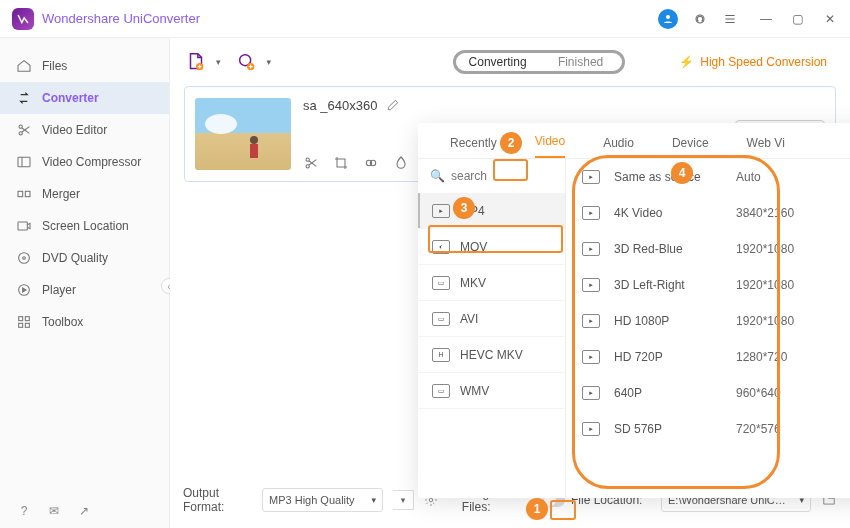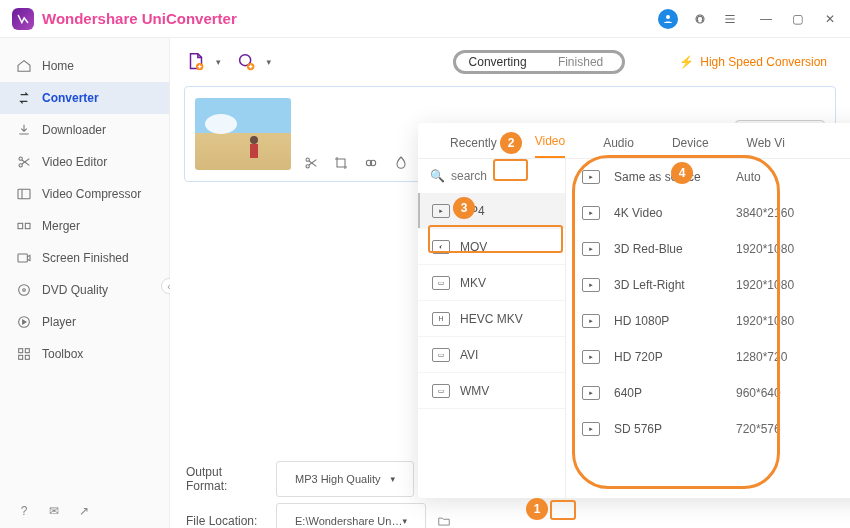--- a/index.html
+++ b/index.html
@@ -1,29 +1,29 @@
 <!DOCTYPE html>
 <html><head>
 <meta charset="utf-8">
 <style>
   * { box-sizing: border-box; margin: 0; padding: 0; font-family: -apple-system, "Segoe UI", Arial, sans-serif; }
   body { width: 850px; height: 528px; background: #fff; overflow: hidden; font-size: 12px; color: #333; position: relative; }
   .titlebar { height: 38px; display: flex; align-items: center; padding: 0 12px; border-bottom: 1px solid #eee; }
   .logo { width: 22px; height: 22px; border-radius: 6px; background: linear-gradient(135deg,#6a1b9a,#ab47bc); display: flex; align-items: center; justify-content: center; margin-right: 8px; }
   .logo svg { width: 14px; height: 14px; }
-  .app-title { font-size: 15px; color: #ec4899; font-weight: bold; }
+  .app-title { font-size: 13px; color: #8b5cf6; }
   .title-right { margin-left: auto; display: flex; align-items: center; gap: 14px; }
   .avatar-badge { width: 20px; height: 20px; border-radius: 50%; background: #1e88e5; color: #fff; display: flex; align-items: center; justify-content: center; font-size: 10px; }
   .win-controls { display: flex; gap: 16px; margin-left: 6px; }
   .win-controls span { display:inline-flex; width:16px; height:16px; align-items:center; justify-content:center; color:#666; }
 
   .main { display: flex; height: calc(528px - 38px); }
   .sidebar { width: 170px; background: #fafafa; border-right: 1px solid #eee; padding-top: 12px; position: relative; }
   .side-item { height: 32px; display: flex; align-items: center; padding: 0 16px; gap: 10px; color: #555; cursor: pointer; }
-  .side-item.active { background: #e5ecf5; color: #1d4ed8; font-weight: 600; }
+  .side-item.active { background: #e5ecf5; color: #8b5cf6; font-weight: 600; }
   .side-icon { width: 16px; height: 16px; display:inline-flex; align-items:center; justify-content:center; color:#777; }
   .side-item.active .side-icon { color:#333; }
   .collapse-handle { position:absolute; right:-8px; top:240px; width:16px; height:16px; background:#fff; border:1px solid #ddd; border-radius:50%; display:flex; align-items:center; justify-content:center; font-size:10px; color:#999; }
 
   .content { flex:1; position:relative; background:#fff; }
   .toolbar-row { height: 48px; padding: 0 12px; display:flex; align-items:center; gap:12px; }
   .icon-btn { width:28px; height:28px; display:flex; align-items:center; justify-content:center; }
   .chev-small { font-size:9px; color:#666; margin-left:-6px; }
   .segmented { margin-left: 170px; width:172px; height:24px; border:3px solid #a3a3a3; border-radius:12px; display:flex; overflow:hidden; }
   .seg-half { flex:1; display:flex; align-items:center; justify-content:center; color:#888; }
@@ -61,23 +61,23 @@
   .bubble-frame { position:absolute; left:402px; top:117px; width:208px; height:334px; border:3px solid #f28a2e; border-radius:36px; pointer-events:none; z-index:30;}
   .num-badge { position:absolute; width:22px; height:22px; border-radius:50%; background:#f28a2e; color:#fff; display:flex; align-items:center; justify-content:center; font-size:12px; font-weight:600; z-index:40; }
   .nb1 { left:356px; top:460px; }
   .nb2 { left:330px; top:94px; }
   .nb3 { left:283px; top:159px; }
   .nb4 { left:501px; top:124px; }
   .tab-outline { position:absolute; left:323px; top:121px; width:35px; height:22px; border:2px solid #f28a2e; border-radius:3px; z-index:40; pointer-events:none;}
   .mp4-outline { position:absolute; left:258px; top:187px; width:135px; height:28px; border:2px solid #f28a2e; border-radius:3px; z-index:40; pointer-events:none;}
   .of-outline { position:absolute; left:380px; top:462px; width:26px; height:20px; border:2px solid #f28a2e; border-radius:3px; z-index:40; pointer-events:none;}
 
-  .bottom { position:absolute; left:0; right:0; bottom:0; height:56px; padding:4px 16px; display:flex; flex-direction:column; justify-content:center; gap:6px; z-index:10; background:#fff;}
+  .bottom { position:absolute; left:0; right:0; bottom:0; height:56px; padding:4px 16px; display:flex; flex-direction:row; justify-content:center; gap:6px; z-index:10; background:#fff;}
   .row { display:flex; align-items:center; gap:10px; color:#555;}
-  .of-select { width:138px; height:36px; border:1px solid #ddd; border-radius:3px; padding:0 18px; display:flex; align-items:center; font-size:11px; color:#555;}
+  .of-select { width:138px; height:24px; border:1px solid #ddd; border-radius:3px; padding:0 6px; display:flex; align-items:center; font-size:11px; color:#555;}
   .chev-btn { width:24px; height:20px; border-top:1px solid #ddd;border-bottom:1px solid #ddd;border-right:1px solid #ddd; display:flex; align-items:center; justify-content:center; font-size:9px; color:#666;}
   .small-ic { width:16px; height:16px; display:inline-flex; align-items:center; justify-content:center; color:#888;}
   .toggle { width:26px; height:14px; border-radius:7px; background:#ddd; position:relative; }
   .toggle::after{content:"";position:absolute;left:1px;top:1px;width:12px;height:12px;border-radius:50%;background:#fff;}
   .startall { position:absolute; right:16px; bottom:12px; width:104px; height:30px; border-radius:15px; background:#8e6cff; color:#fff; display:flex; align-items:center; justify-content:center; font-size:13px;}
   .footer-icons { position:absolute; left:16px; bottom:9px; display:flex; gap:14px; color:#aaa;}
 </style>
 </head>
 <body>
 
@@ -115,37 +115,29 @@
 </div>
 
 <div class="main">
   <div class="sidebar">
     <div class="side-item">
         <span class="side-icon">
           <svg width="16" height="16" viewBox="0 0 24 24" fill="none" stroke="currentColor" stroke-width="1.6">
             <path d="M3 11l9-7 9 7v9H3z"></path>
           </svg>
         </span>
-        <span>Home</span>
+        <span>Files</span>
       </div>
     <div class="side-item active">
         <span class="side-icon">
           <svg width="16" height="16" viewBox="0 0 24 24" fill="none" stroke="currentColor" stroke-width="1.8">
             <path d="M7 7h10l-3-3m3 13H7l3 3"></path>
           </svg>
         </span>
         <span>Converter</span>
-      </div>
-    <div class="side-item">
-        <span class="side-icon">
-          <svg width="16" height="16" viewBox="0 0 24 24" fill="none" stroke="currentColor" stroke-width="1.6">
-            <path d="M12 4v10m0 0l-4-4m4 4l4-4M5 18h14"></path>
-          </svg>
-        </span>
-        <span>Downloader</span>
       </div>
     <div class="side-item">
         <span class="side-icon">
           <svg width="16" height="16" viewBox="0 0 24 24" fill="none" stroke="currentColor" stroke-width="1.6">
             <circle cx="7" cy="7" r="2.5"></circle>
             <circle cx="7" cy="17" r="2.5"></circle>
             <path d="M9 9l11 8M9 15L20 7"></path>
           </svg>
         </span>
         <span>Video Editor</span>
@@ -168,21 +160,21 @@
         </span>
         <span>Merger</span>
       </div>
     <div class="side-item">
         <span class="side-icon">
           <svg width="16" height="16" viewBox="0 0 24 24" fill="none" stroke="currentColor" stroke-width="1.6">
             <rect x="3" y="6" width="14" height="12" rx="1"></rect>
             <path d="M17 10l4-2v8l-4-2"></path>
           </svg>
         </span>
-        <span>Screen Finished</span>
+        <span>Screen Location</span>
       </div>
     <div class="side-item">
         <span class="side-icon">
           <svg width="16" height="16" viewBox="0 0 24 24" fill="none" stroke="currentColor" stroke-width="1.6">
             <circle cx="12" cy="12" r="8"></circle>
             <circle cx="12" cy="12" r="2"></circle>
           </svg>
         </span>
         <span>DVD Quality</span>
       </div>
@@ -242,20 +234,28 @@
       <div class="thumb">
         <svg style="left:6px;top:6px" width="86" height="34" viewBox="0 0 86 34">
             <ellipse cx="20" cy="20" rx="16" ry="10" fill="#fff" opacity="0.85"></ellipse>
           </svg>
         <svg style="left:50px;top:36px" width="18" height="30" viewBox="0 0 18 30">
             <circle cx="9" cy="6" r="4" fill="#6d4c41"></circle>
             <rect x="5" y="10" width="8" height="14" fill="#c04040"></rect>
           </svg>
       </div>
       <div class="file-info">
+        <div class="filename-row">
+          <span>sa      _640x360</span>
+          <span class="small-ic">
+              <svg width="14" height="14" viewBox="0 0 24 24" fill="none" stroke="#777" stroke-width="1.6">
+                <path d="M4 20h4L20 8l-4-4L4 16z"></path>
+              </svg>
+            </span>
+        </div>
         <div class="edit-tools">
           <span class="small-ic">
               <svg width="16" height="16" viewBox="0 0 24 24" fill="none" stroke="#777" stroke-width="1.6">
                 <circle cx="7" cy="7" r="2.5"></circle>
                 <circle cx="7" cy="17" r="2.5"></circle>
                 <path d="M9 9l11 8M9 15L20 7"></path>
               </svg>
             </span>
           <span class="small-ic">
               <svg width="16" height="16" viewBox="0 0 24 24" fill="none" stroke="#777" stroke-width="1.6">
@@ -309,26 +309,26 @@
             </div>
           <div class="fmt-item">
               <span class="fmt-icon">◐</span>
               <span>MOV</span>
             </div>
           <div class="fmt-item">
               <span class="fmt-icon">▭</span>
               <span>MKV</span>
             </div>
           <div class="fmt-item">
+              <span class="fmt-icon">▭</span>
+              <span>AVI</span>
+            </div>
+          <div class="fmt-item">
               <span class="fmt-icon">H</span>
               <span>HEVC MKV</span>
-            </div>
-          <div class="fmt-item">
-              <span class="fmt-icon">▭</span>
-              <span>AVI</span>
             </div>
           <div class="fmt-item">
               <span class="fmt-icon">▭</span>
               <span>WMV</span>
             </div>
         </div>
         <div class="res-col">
           <div class="res-item">
               <span class="play-ic">▸</span>
               <span class="res-name">Same as source</span>

